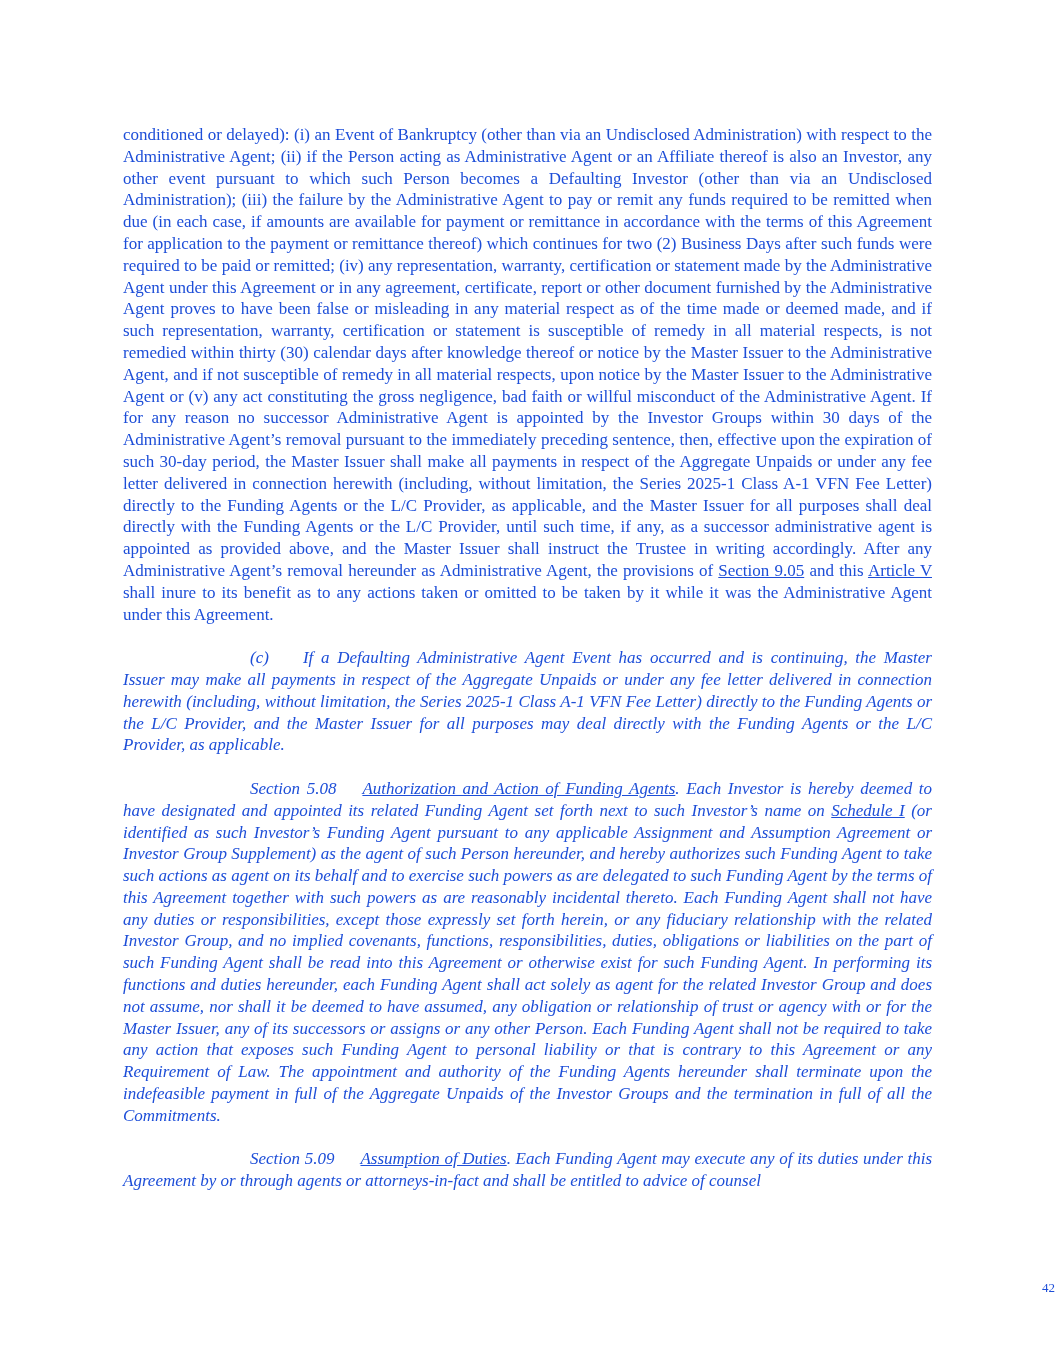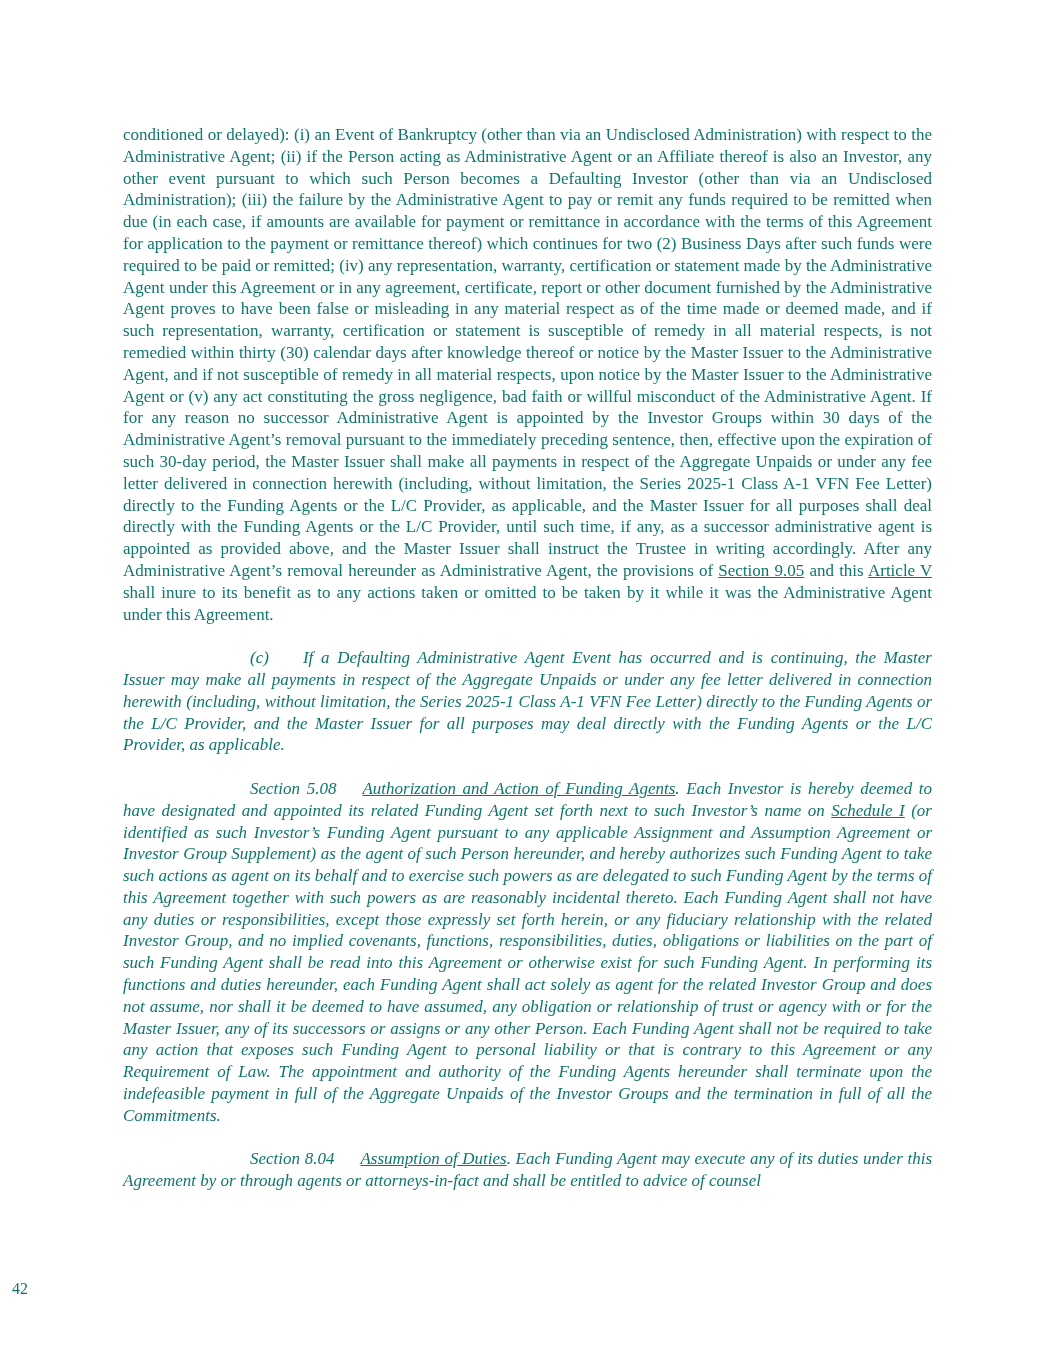--- a/index.html
+++ b/index.html
@@ -11,21 +11,21 @@
     position: relative;
     width: 1055px;
     height: 1365px;
     margin: 0 auto;
     background: #ffffff;
     box-sizing: border-box;
     padding: 124px 123px 0 123px;
     font-family: "Liberation Serif", "DejaVu Serif", serif;
     font-size: 17px;
     line-height: 21.8px;
-    color: #0f766e;
+    color: #1d4ed8;
     text-align: justify;
     overflow: hidden;
   }
   p.para {
     margin: 0 0 21.8px 0;
   }
   .indent {
     text-indent: 127px;
     font-style: italic;
   }
@@ -35,37 +35,37 @@
   .tab {
     display: inline-block;
     width: 34px;
   }
   .tab-sm {
     display: inline-block;
     width: 26px;
   }
   .footer {
     position: absolute;
-    left: 12px;
+    left: 0;
     right: 0;
     top: 1281px;
-    text-align: left;
-    font-size: 16px;
+    text-align: right;
+    font-size: 13px;
     line-height: 1;
     text-indent: 0;
   }
 </style>
 </head>
 <body>
 
 <div class="page">
 
   <p class="para"><span>conditioned or delayed): (i) an Event of Bankruptcy (other than via an Undisclosed Administration) with respect to the Administrative Agent; (ii) if the Person acting as Administrative Agent or an Affiliate thereof is also an Investor, any other event pursuant to which such Person becomes a Defaulting Investor (other than via an Undisclosed Administration); (iii) the failure by the Administrative Agent to pay or remit any funds required to be remitted when due (in each case, if amounts are available for payment or remittance in accordance with the terms of this Agreement for application to the payment or remittance thereof) which continues for two (2) Business Days after such funds were required to be paid or remitted; (iv) any representation, warranty, certification or statement made by the Administrative Agent under this Agreement or in any agreement, certificate, report or other document furnished by the Administrative Agent proves to have been false or misleading in any material respect as of the time made or deemed made, and if such representation, warranty, certification or statement is susceptible of remedy in all material respects, is not remedied within thirty (30) calendar days after knowledge thereof or notice by the Master Issuer to the Administrative Agent, and if not susceptible of remedy in all material respects, upon notice by the Master Issuer to the Administrative Agent or (v) any act constituting the gross negligence, bad faith or willful misconduct of the Administrative Agent.  If for any reason no successor Administrative Agent is appointed by the Investor Groups within 30 days of the Administrative Agent’s removal pursuant to the immediately preceding sentence, then, effective upon the expiration of such 30-day period, the Master Issuer shall make all payments in respect of the Aggregate Unpaids or under any fee letter delivered in connection herewith (including, without limitation, the Series 2025-1 Class A-1 VFN Fee Letter) directly to the Funding Agents or the L/C Provider, as applicable, and the Master Issuer for all purposes shall deal directly with the Funding Agents or the L/C Provider, until such time, if any, as a successor administrative agent is appointed as provided above, and the Master Issuer shall instruct the Trustee in writing accordingly.  After any Administrative Agent’s removal hereunder as Administrative Agent, the provisions of </span><span class="u">Section 9.05</span><span> and this </span><span class="u">Article V</span><span> shall inure to its benefit as to any actions taken or omitted to be taken by it while it was the Administrative Agent under this Agreement.</span></p>
 
   <p class="para indent"><span>(c)</span><span class="tab"></span><span>If a Defaulting Administrative Agent Event has occurred and is continuing, the Master Issuer may make all payments in respect of the Aggregate Unpaids or under any fee letter delivered in connection herewith (including, without limitation, the Series 2025-1 Class A-1 VFN Fee Letter) directly to the Funding Agents or the L/C Provider, and the Master Issuer for all purposes may deal directly with the Funding Agents or the L/C Provider, as applicable.</span></p>
 
   <p class="para indent"><span>Section 5.08</span><span class="tab-sm"></span><span class="u">Authorization and Action of Funding Agents</span><span>.  Each Investor is hereby deemed to have designated and appointed its related Funding Agent set forth next to such Investor’s name on </span><span class="u">Schedule I</span><span> (or identified as such Investor’s Funding Agent pursuant to any applicable Assignment and Assumption Agreement or Investor Group Supplement) as the agent of such Person hereunder, and hereby authorizes such Funding Agent to take such actions as agent on its behalf and to exercise such powers as are delegated to such Funding Agent by the terms of this Agreement together with such powers as are reasonably incidental thereto.  Each Funding Agent shall not have any duties or responsibilities, except those expressly set forth herein, or any fiduciary relationship with the related Investor Group, and no implied covenants, functions, responsibilities, duties, obligations or liabilities on the part of such Funding Agent shall be read into this Agreement or otherwise exist for such Funding Agent.  In performing its functions and duties hereunder, each Funding Agent shall act solely as agent for the related Investor Group and does not assume, nor shall it be deemed to have assumed, any obligation or relationship of trust or agency with or for the Master Issuer, any of its successors or assigns or any other Person.  Each Funding Agent shall not be required to take any action that exposes such Funding Agent to personal liability or that is contrary to this Agreement or any Requirement of Law.  The appointment and authority of the Funding Agents hereunder shall terminate upon the indefeasible payment in full of the Aggregate Unpaids of the Investor Groups and the termination in full of all the Commitments.</span></p>
 
-  <p class="para indent"><span>Section 8.04</span><span class="tab-sm"></span><span class="u">Assumption of Duties</span><span>.  Each Funding Agent may execute any of its duties under this Agreement by or through agents or attorneys-in-fact and shall be entitled to advice of counsel</span></p>
+  <p class="para indent"><span>Section 5.09</span><span class="tab-sm"></span><span class="u">Assumption of Duties</span><span>.  Each Funding Agent may execute any of its duties under this Agreement by or through agents or attorneys-in-fact and shall be entitled to advice of counsel</span></p>
 
   <div class="footer">42</div>
 
 </div>
 
 </body></html>

